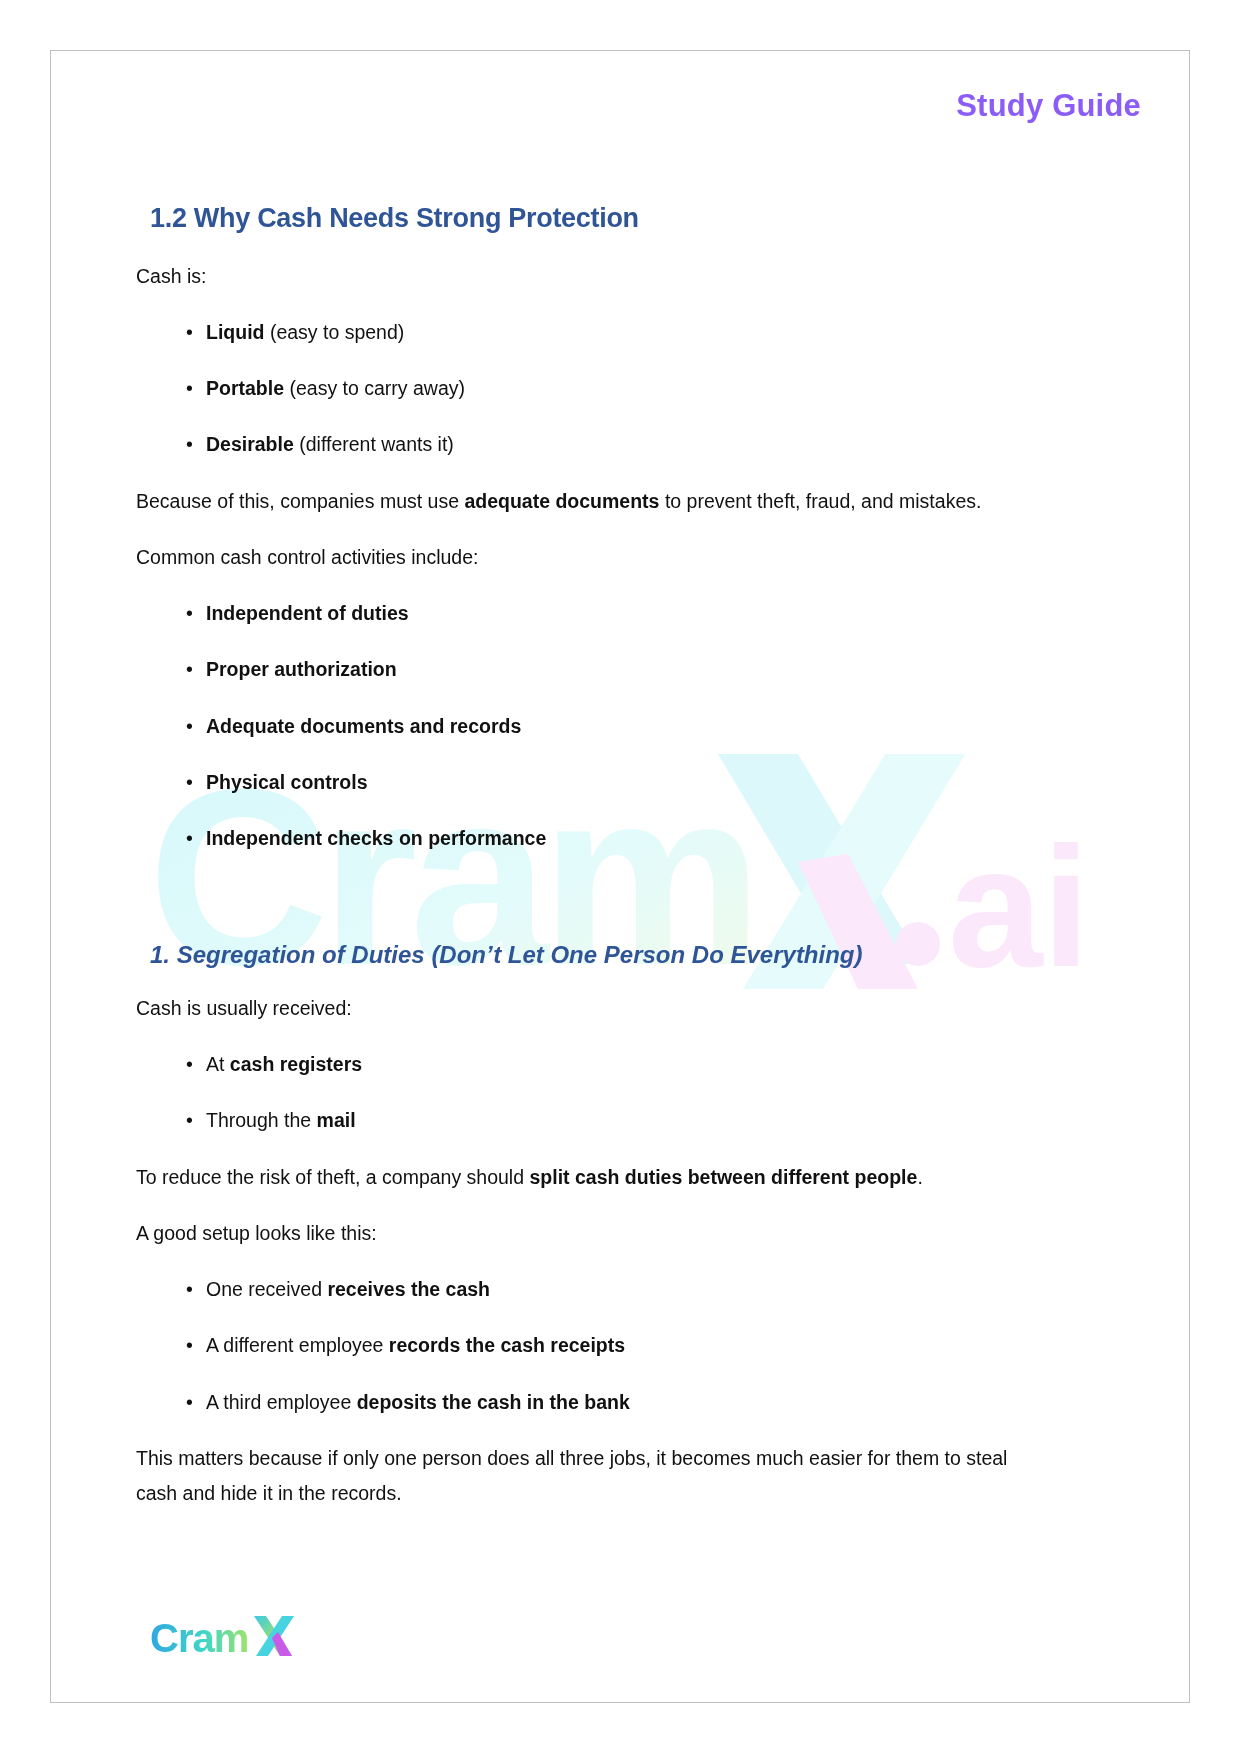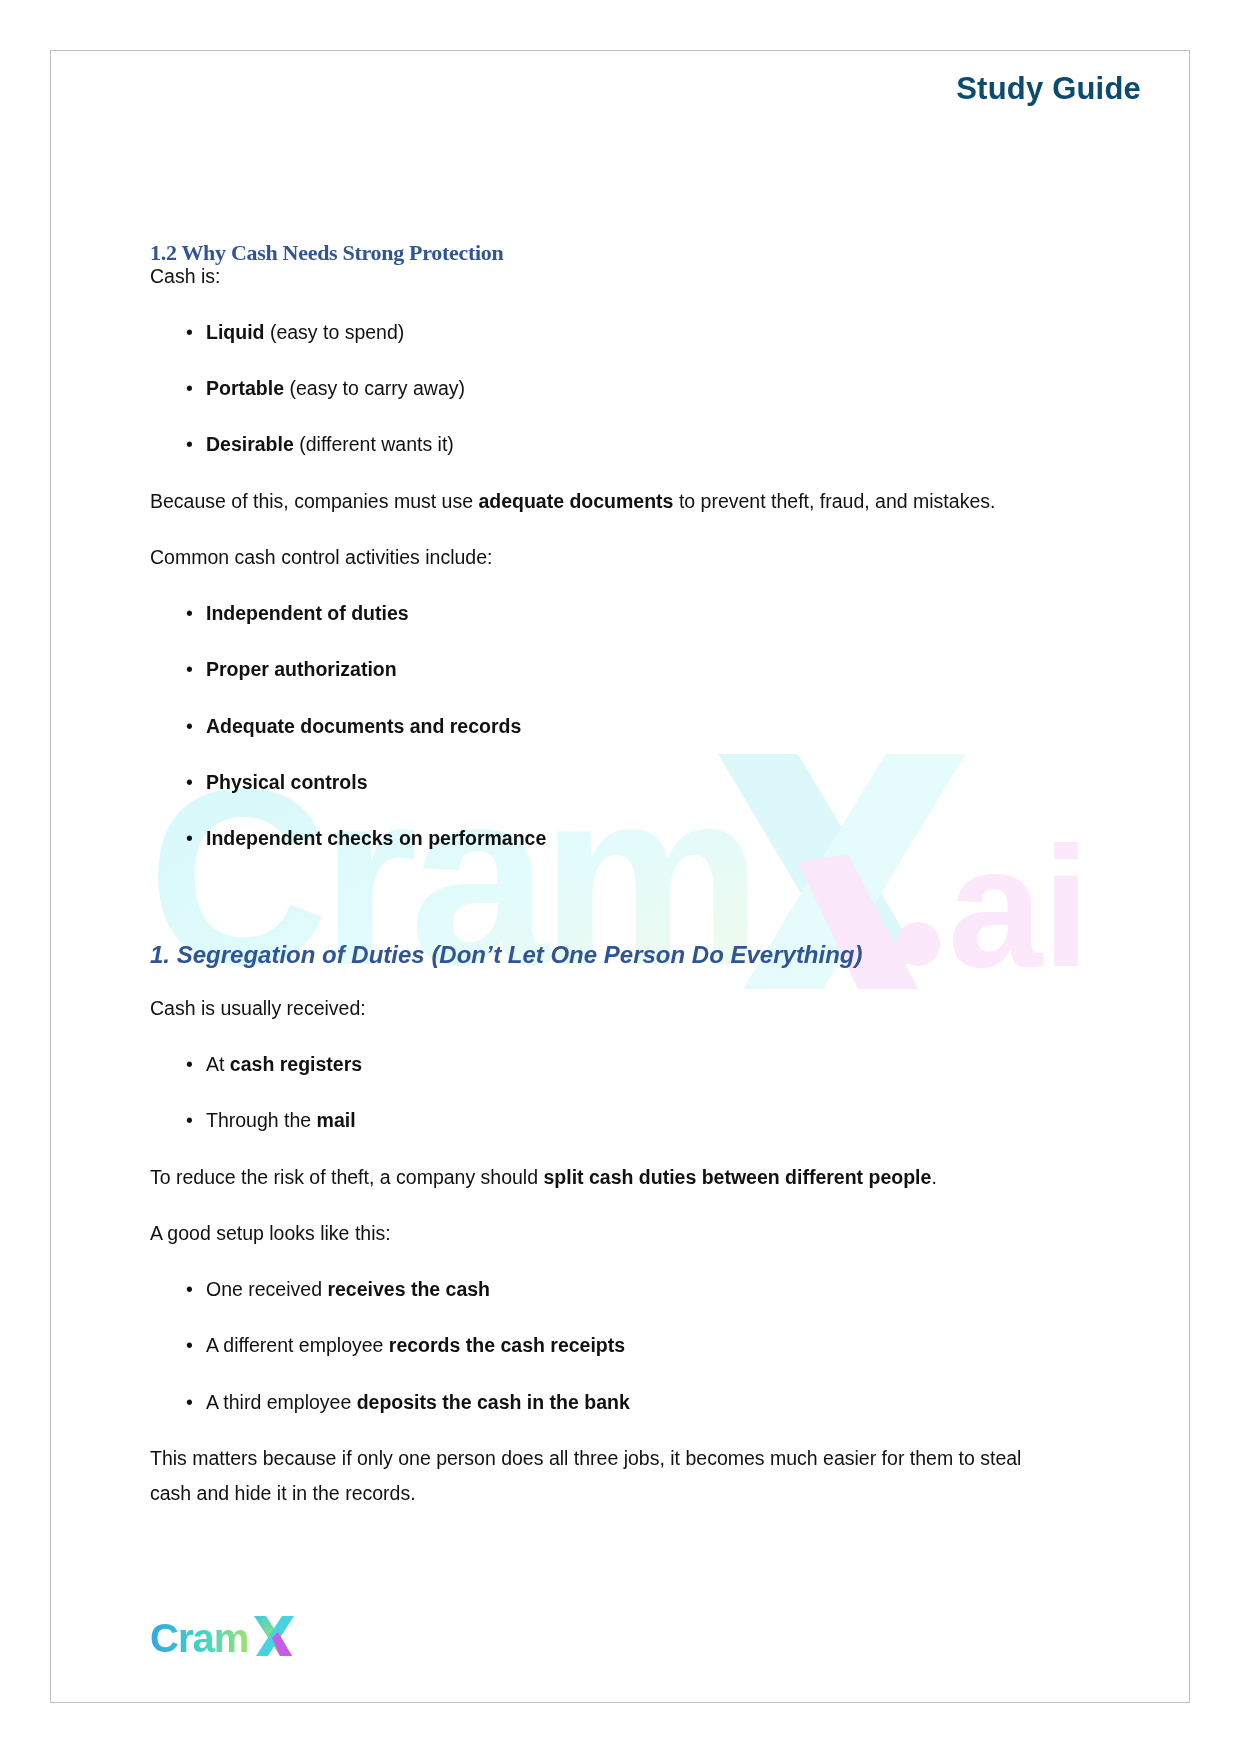--- a/index.html
+++ b/index.html
@@ -2,35 +2,35 @@
 <html><head>
   <meta charset="utf-8">
   <style>
     html, body { margin: 0; padding: 0; background: #ffffff; }
     body { width: 1241px; height: 1754px; position: relative; overflow: hidden; }
     .page {
       position: absolute; left: 50px; top: 50px; width: 1140px; height: 1653px;
       border: 1.5px solid #c0c0c0; box-sizing: border-box; background: #fff;
     }
     .doc-title {
-      position: absolute; right: 100px; top: 71px;
+      position: absolute; right: 100px; top: 88px;
       font-family: "Liberation Sans", sans-serif; font-weight: bold; font-size: 31px;
-      color: #0c4a6e; letter-spacing: 0.2px;
+      color: #8b5cf6; letter-spacing: 0.2px;
     }
     .h1 {
       position: absolute; left: 150px; top: 203px;
-      font-family: Liberation Serif, serif; font-weight: bold; font-size: 22px;
-      color: #2f5597; letter-spacing: -0.3px; margin-top: 37px;
+      font-family: Liberation Sans, sans-serif; font-weight: bold; font-size: 27px;
+      color: #2f5597; letter-spacing: -0.3px;
     }
     .h2 {
       position: absolute; left: 150px;
       font-family: "Liberation Sans", sans-serif; font-weight: bold; font-style: italic;
       font-size: 24px; color: #2f5597;
     }
-    .line { position: absolute; left: 150px; font-family: "Liberation Sans", sans-serif; font-size: 19.5px; color: #111; white-space: nowrap; line-height: 22px; }
+    .line { position: absolute; left: 136px; font-family: "Liberation Sans", sans-serif; font-size: 19.5px; color: #111; white-space: nowrap; line-height: 22px; }
     .bullet-row { position: absolute; left: 150px; font-family: "Liberation Sans", sans-serif; font-size: 19.5px; color: #111; white-space: nowrap; line-height: 22px; }
     .bullet-row .dot { position: absolute; left: 36px; top: 0; }
     .bullet-row .txt { position: absolute; left: 56px; top: 0; }
     b { font-weight: bold; }
     .watermark { position: absolute; left: 148px; top: 754px; width: 940px; height: 235px; pointer-events: none; }
     .footer-logo { position: absolute; left: 150px; top: 1612px; }
   </style>
 </head>
 <body>
 

